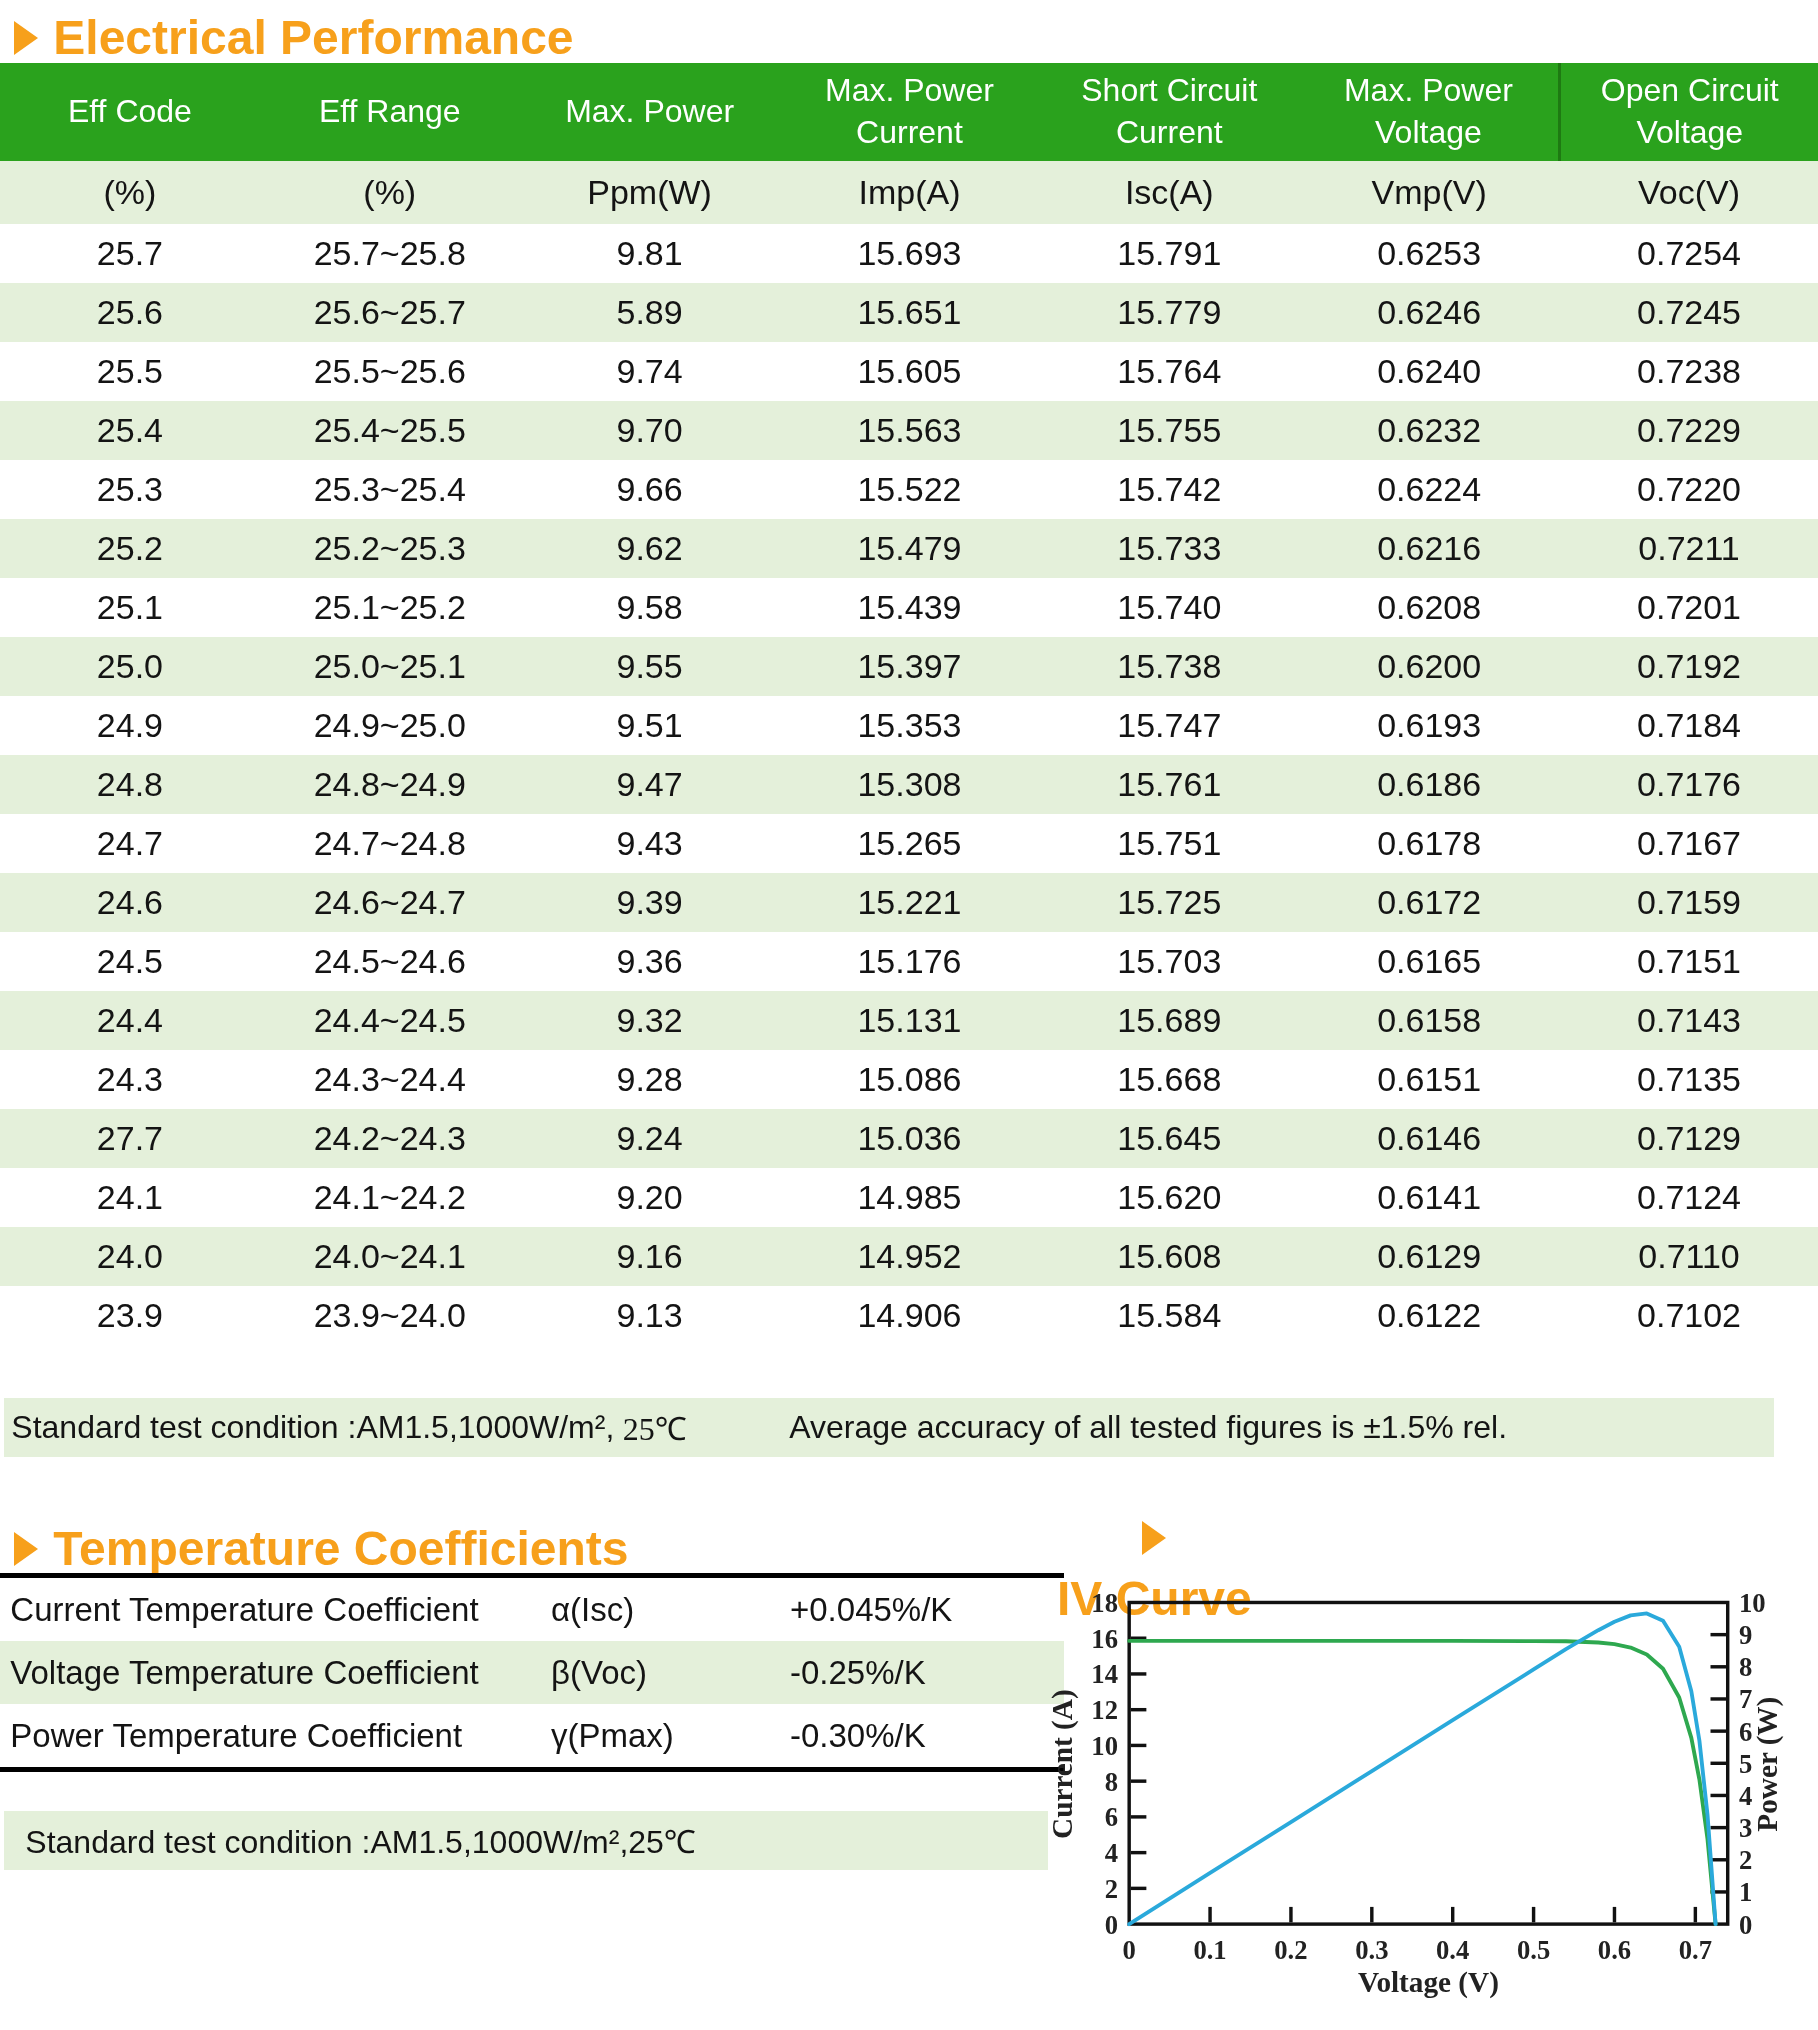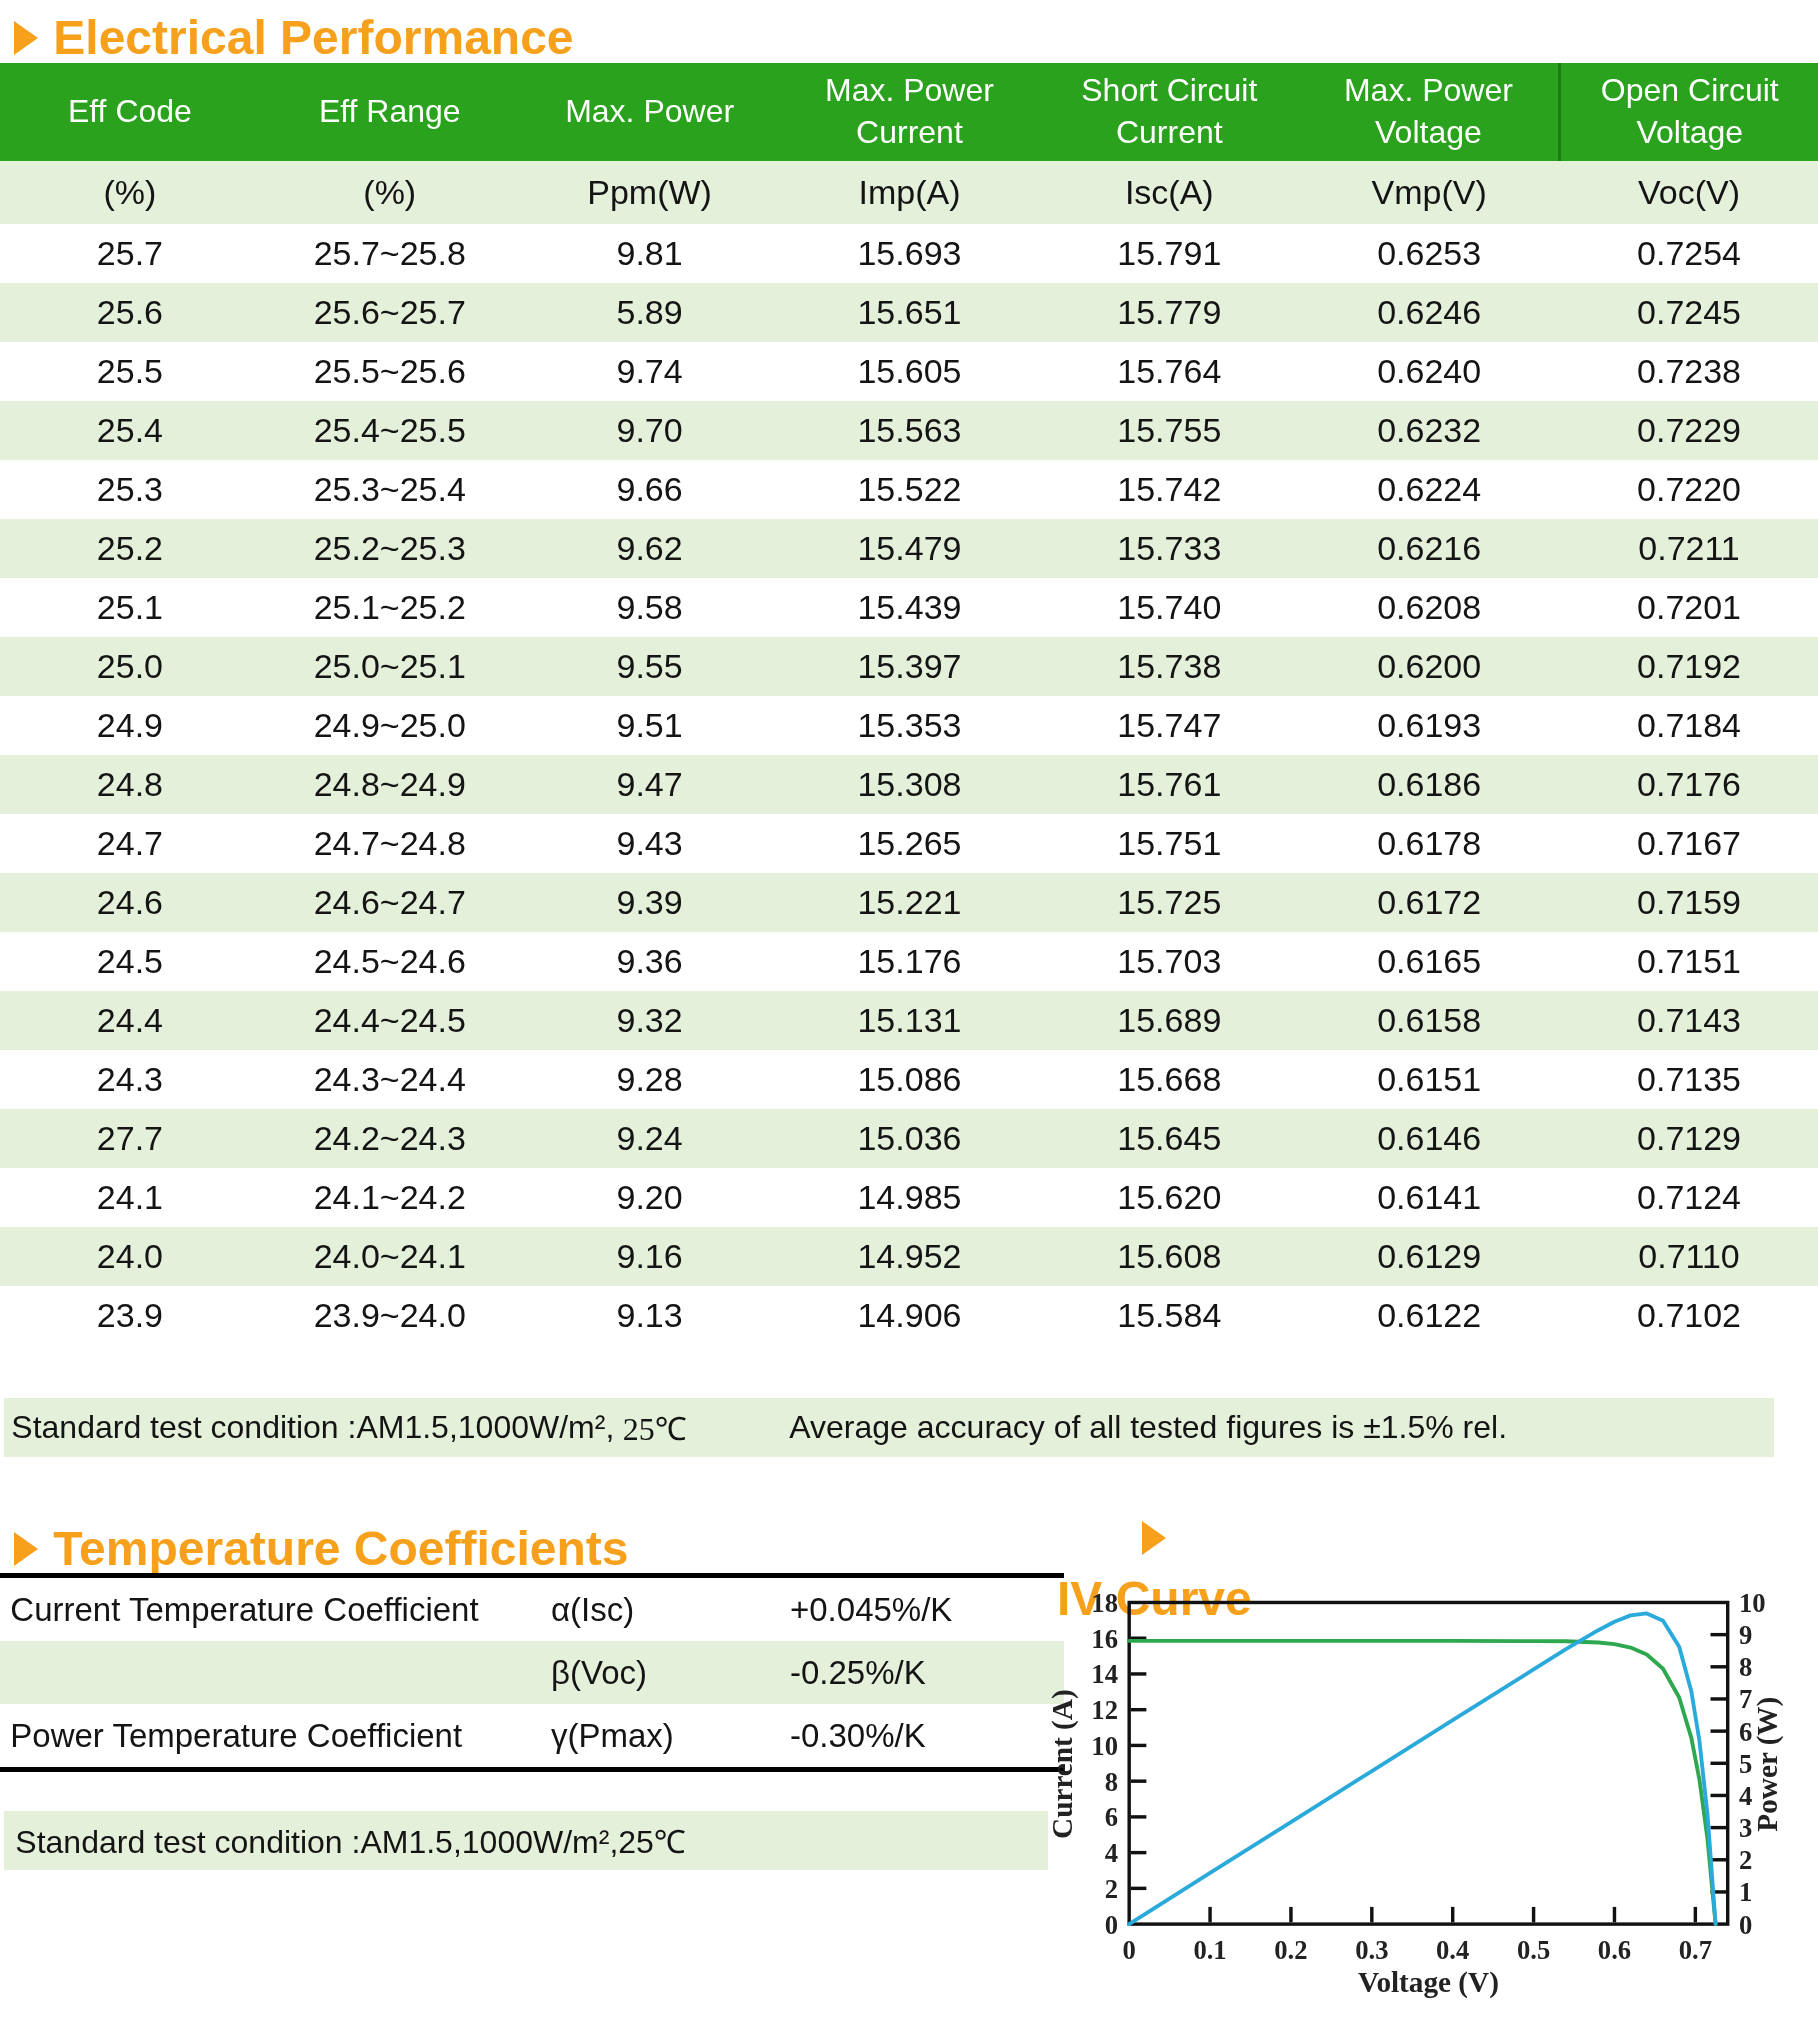--- a/index.html
+++ b/index.html
@@ -43,21 +43,21 @@
   
   .note-bar{
     position:absolute;background:var(--lightgreen);height:59px;
     display:flex;align-items:center;font-size:32px;
   }
   #note1{top:1398px;left:4.3px;width:1770px;}
   #note1 .lead{margin-left:7px;}
   .temp{font-family:"Liberation Serif",serif;margin-left:8.6px;}
   #note1 .right{position:absolute;left:785px;}
   #note2{top:1811px;left:4.3px;width:1044px;}
-  #note2 .lead{margin-left:11px;}
+  #note2 .lead{margin-left:21px;}
   
   #title-ep{top:10.3px;left:13.8px;}
   #title-tc{top:1521px;left:13.8px;}
   #title-iv{top:1521px;left:1057px;flex-direction:column;}
   
   #tc-table{
     position:absolute;top:1573px;left:0;width:1064px;
     border-top:5.2px solid #000;border-bottom:5.2px solid #000;
   }
   .tc-row{position:relative;height:63px;display:flex;align-items:center;font-size:33px;}
@@ -290,20 +290,21 @@
   <span>IV Curve</span>
 </div>
 
 <div id="tc-table">
   <div class="tc-row">
     <span class="tc-label">Current Temperature Coefficient</span>
     <span class="tc-sym">α(Isc)</span>
     <span class="tc-val">+0.045%/K</span>
   </div>
   <div class="tc-row">
+    <span class="tc-label">Voltage Temperature Coefficient</span>
     <span class="tc-sym">β(Voc)</span>
     <span class="tc-val">-0.25%/K</span>
   </div>
   <div class="tc-row">
     <span class="tc-label">Power Temperature Coefficient</span>
     <span class="tc-sym">γ(Pmax)</span>
     <span class="tc-val">-0.30%/K</span>
   </div>
 </div>
 

